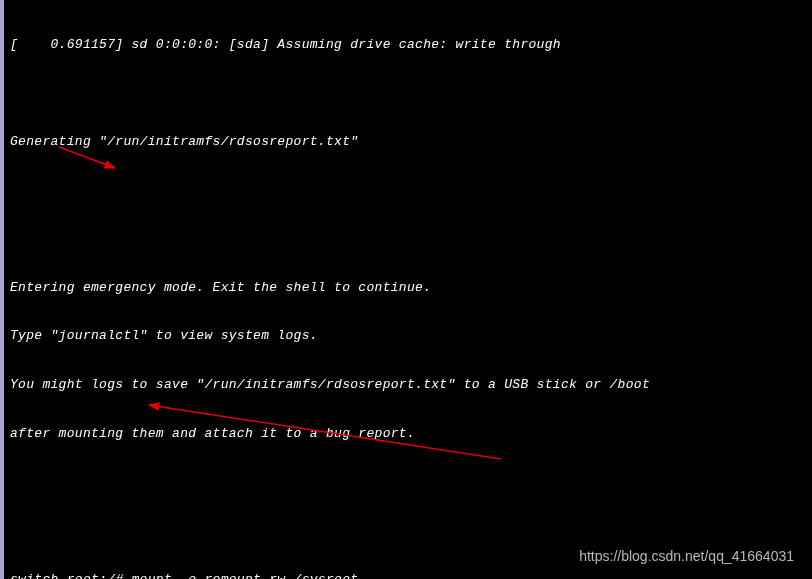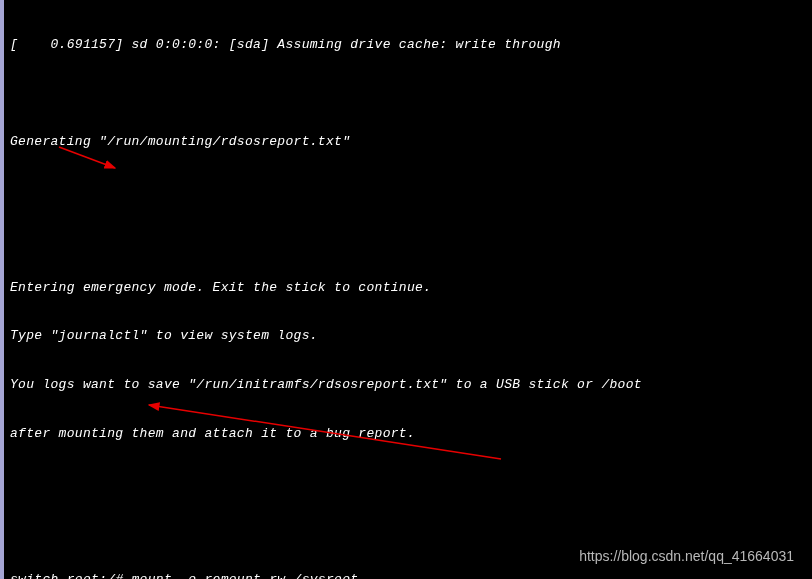--- a/index.html
+++ b/index.html
@@ -45,26 +45,26 @@
       height: 100%;
       pointer-events: none;
     }
   </style>
 </head>
 <body>
 
 <div class="terminal">
   <div class="line">[    0.691157] sd 0:0:0:0: [sda] Assuming drive cache: write through</div>
   <div class="line"></div>
-  <div class="line">Generating "/run/mounting/rdsosreport.txt"</div>
+  <div class="line">Generating "/run/initramfs/rdsosreport.txt"</div>
   <div class="line"></div>
   <div class="line"></div>
-  <div class="line">Entering emergency mode. Exit the stick to continue.</div>
+  <div class="line">Entering emergency mode. Exit the shell to continue.</div>
   <div class="line">Type "journalctl" to view system logs.</div>
-  <div class="line">You logs want to save "/run/initramfs/rdsosreport.txt" to a USB stick or /boot</div>
+  <div class="line">You might logs to save "/run/initramfs/rdsosreport.txt" to a USB stick or /boot</div>
   <div class="line">after mounting them and attach it to a bug report.</div>
   <div class="line"></div>
   <div class="line"></div>
   <div class="line">switch_root:/# mount -o remount rw /sysroot</div>
   
   
   
   
   
   

